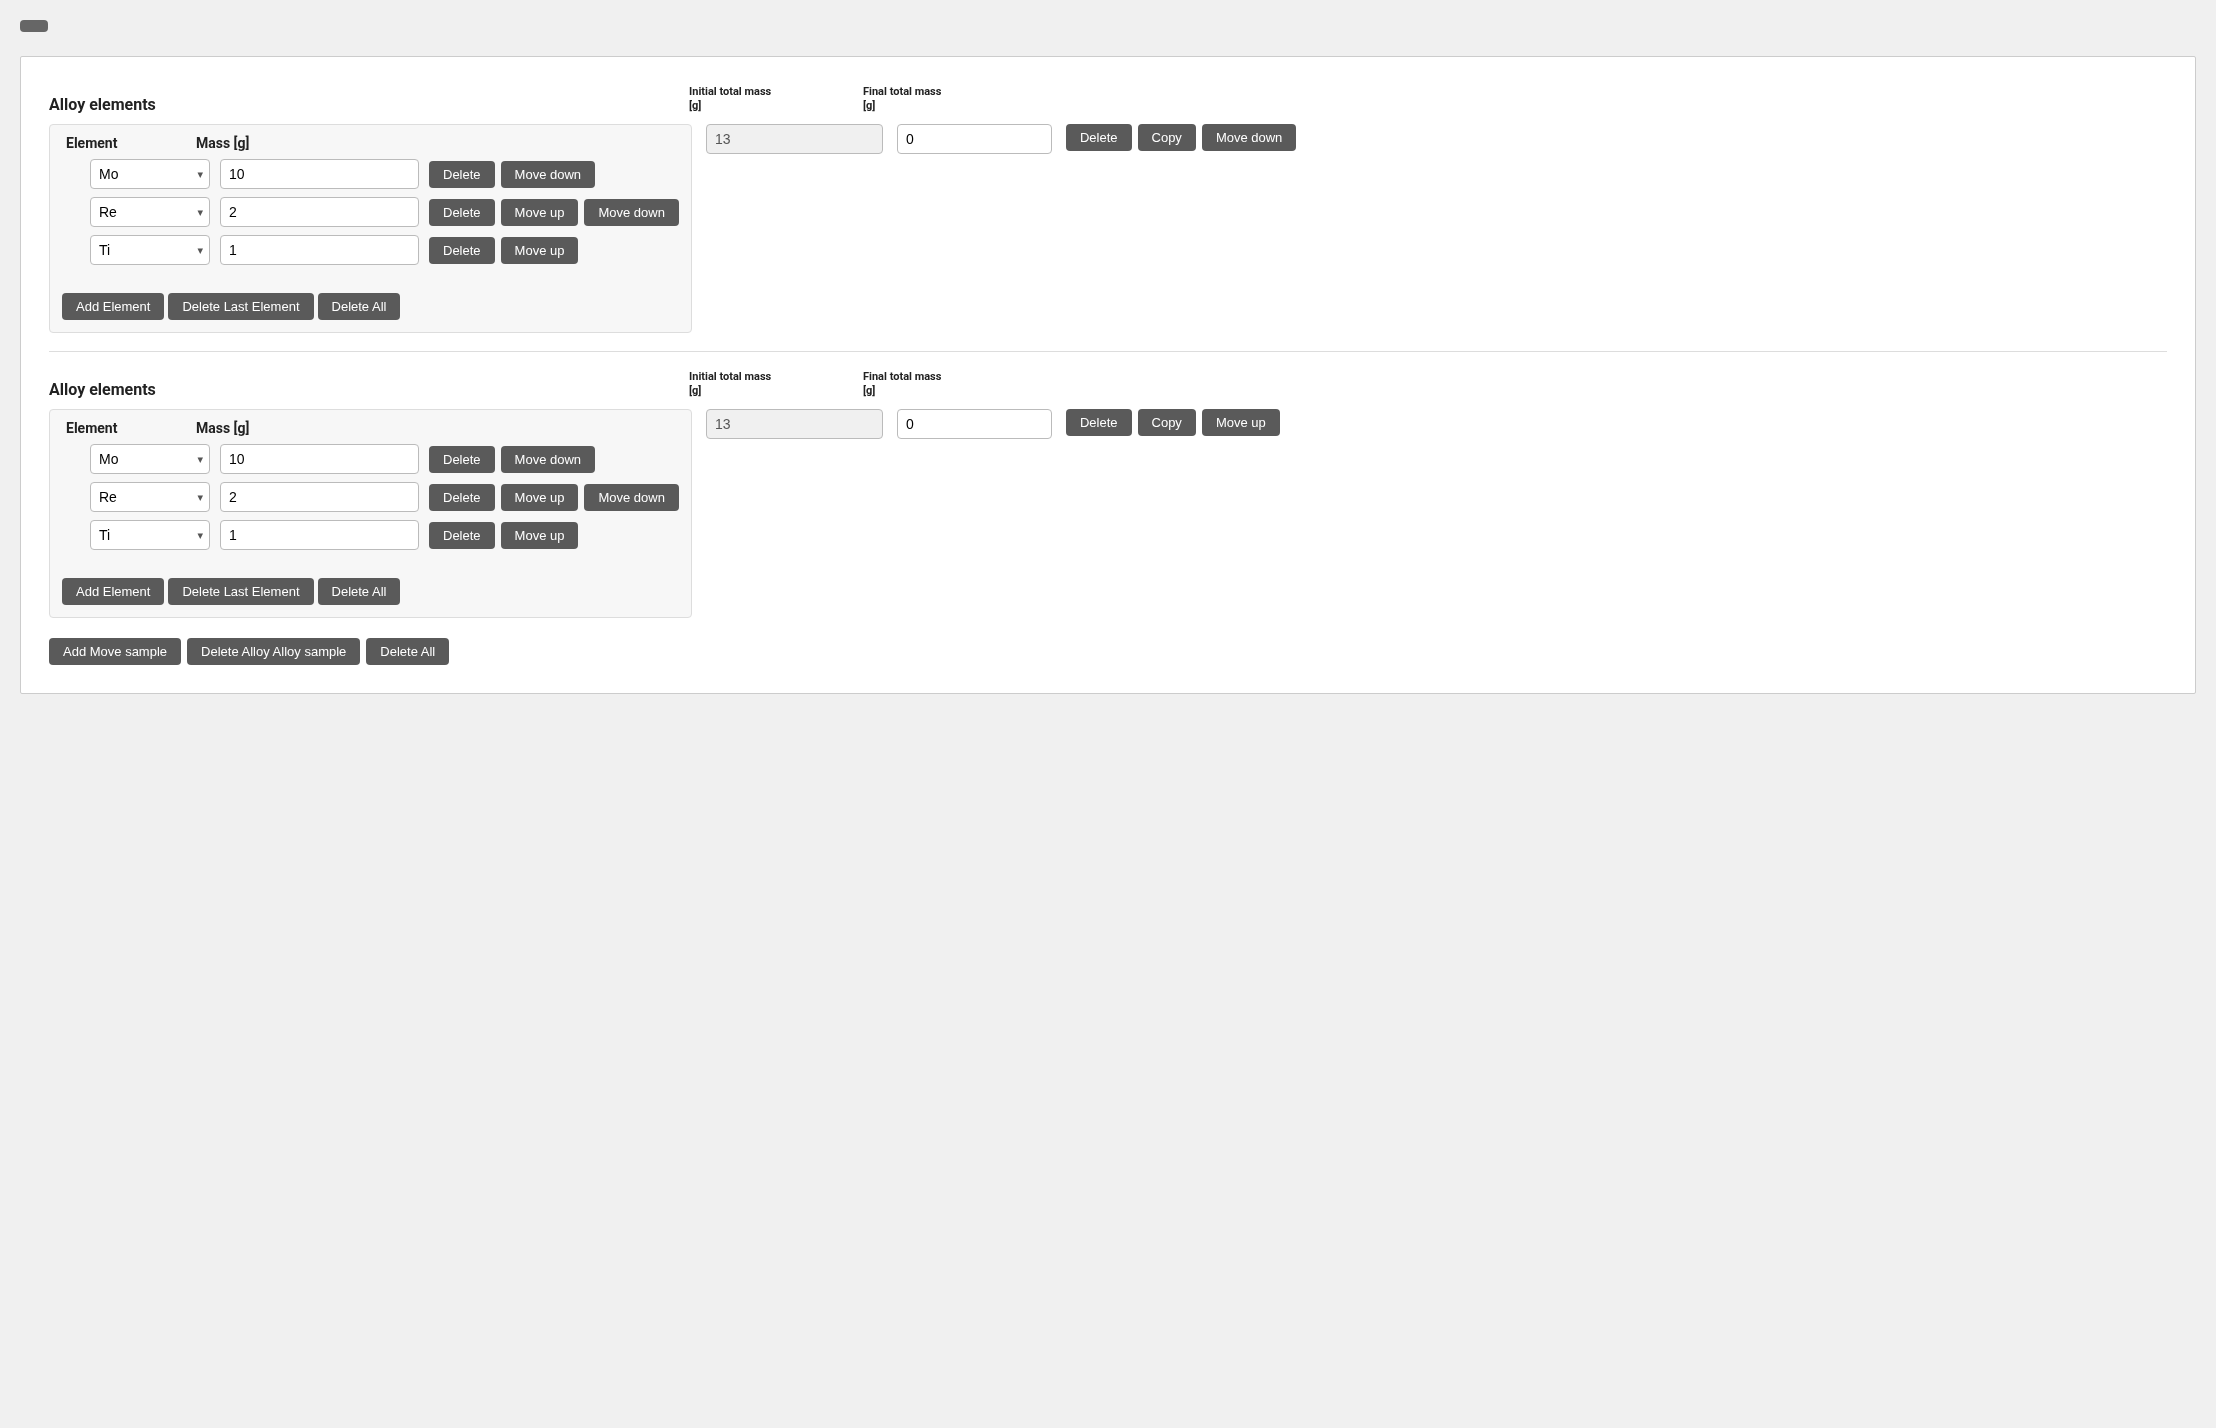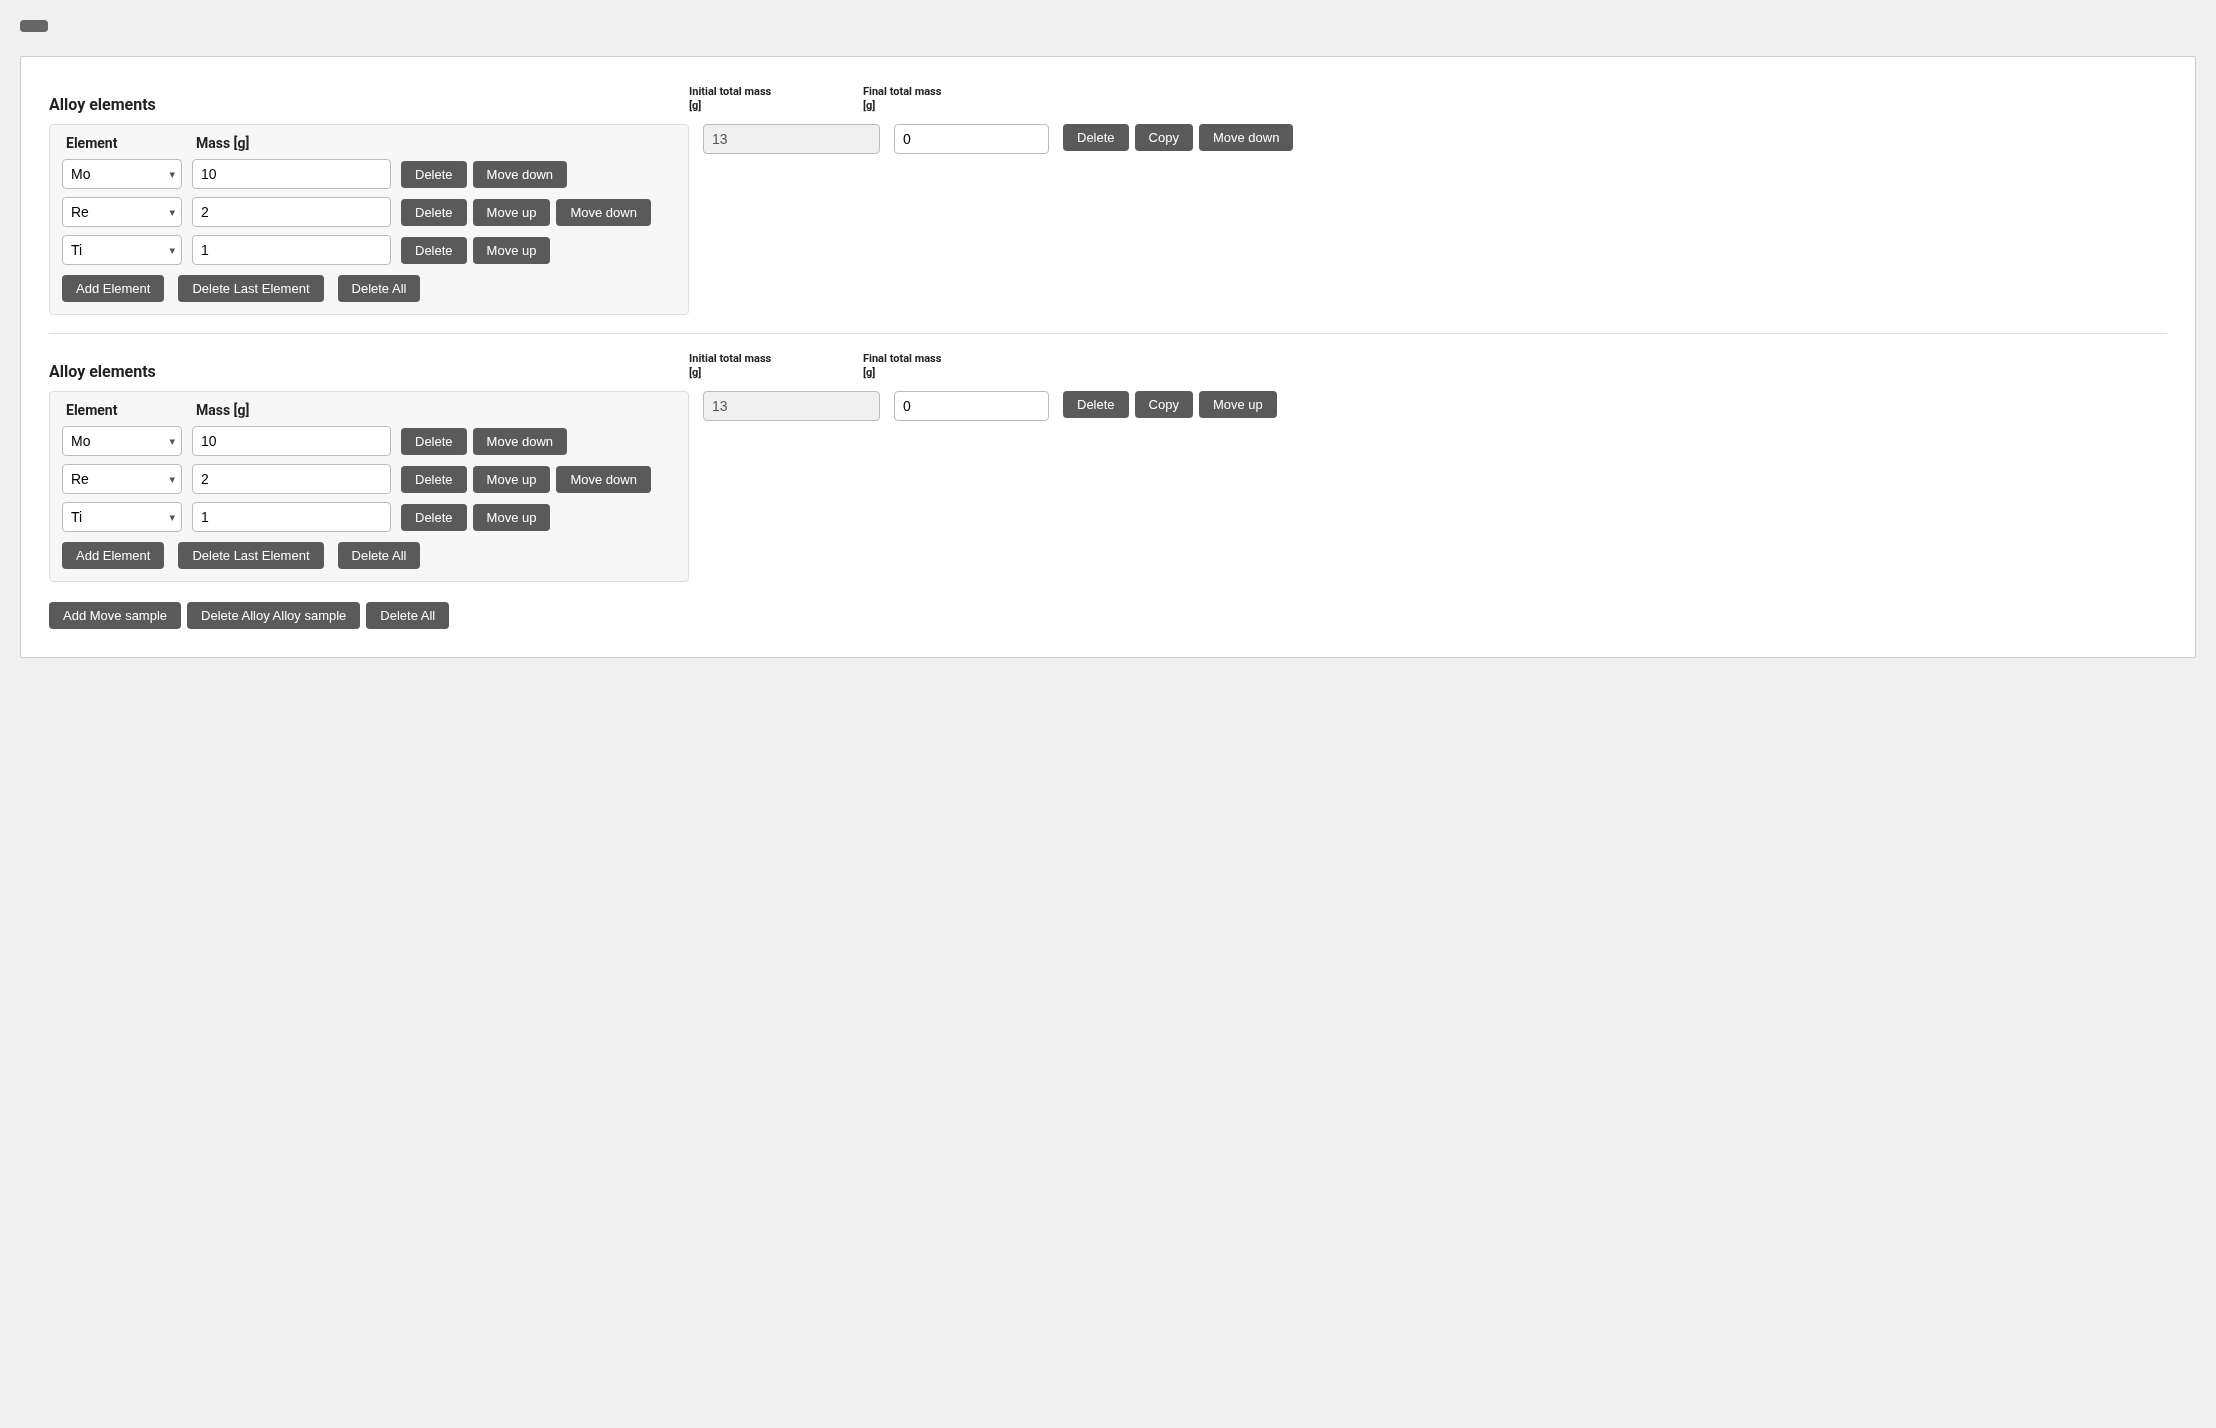--- a/index.html
+++ b/index.html
@@ -81,20 +81,21 @@
     }
     .element-row {
       display: flex;
       align-items: center;
       gap: 10px;
       margin-bottom: 8px;
     }
     .element-select-wrapper {
       flex: 0 0 120px;
       position: relative;
+      margin-left: 28px;
     }
     .element-select {
       width: 100%;
       padding: 6px 22px 6px 8px;
       border: 1px solid #bbb;
       border-radius: 4px;
       background: #fff;
       font-size: 14px;
       appearance: none;
       cursor: pointer;
@@ -124,22 +125,22 @@
       color: #fff;
       border: none;
       border-radius: 4px;
       padding: 6px 14px;
       font-size: 13px;
       cursor: pointer;
       white-space: nowrap;
     }
     .elements-actions {
       display: flex;
-      gap: 14px;
-      margin-top: 10px;
+      gap: 4px;
+      margin-top: 28px;
     }
     .mass-inputs-area {
       display: flex;
       align-items: flex-start;
       gap: 14px;
       padding-top: 0;
       margin-left: 14px;
     }
     .mass-input-readonly {
       width: 177px;

